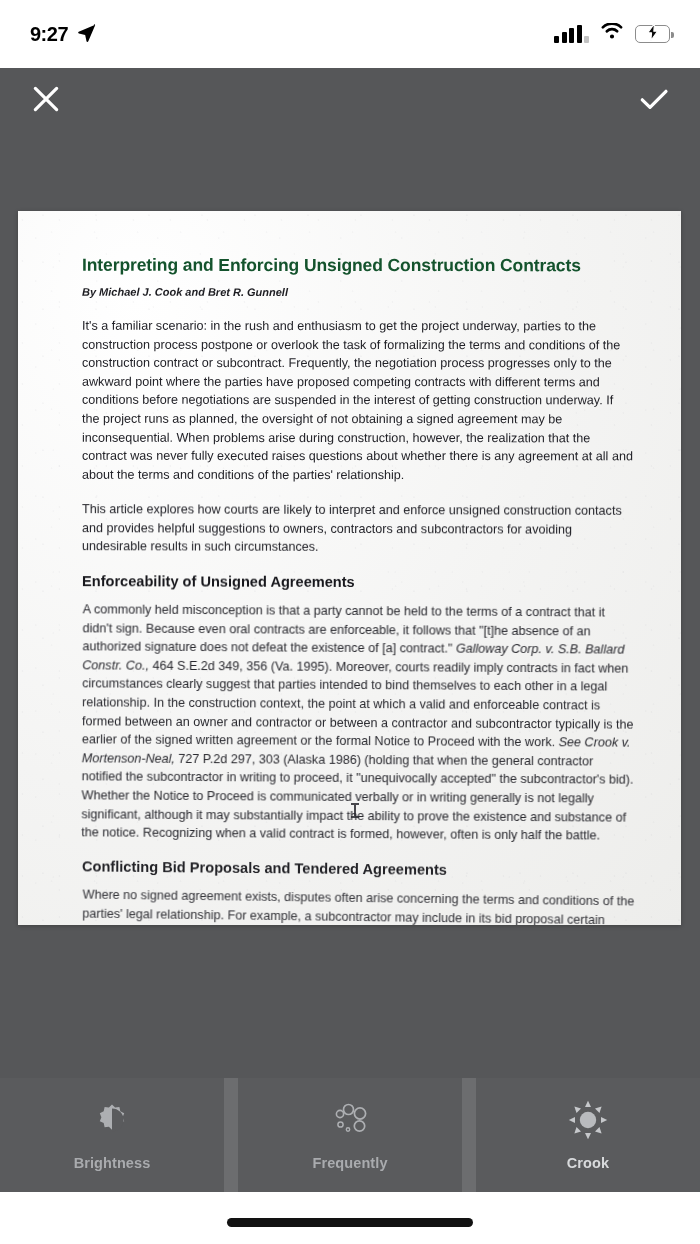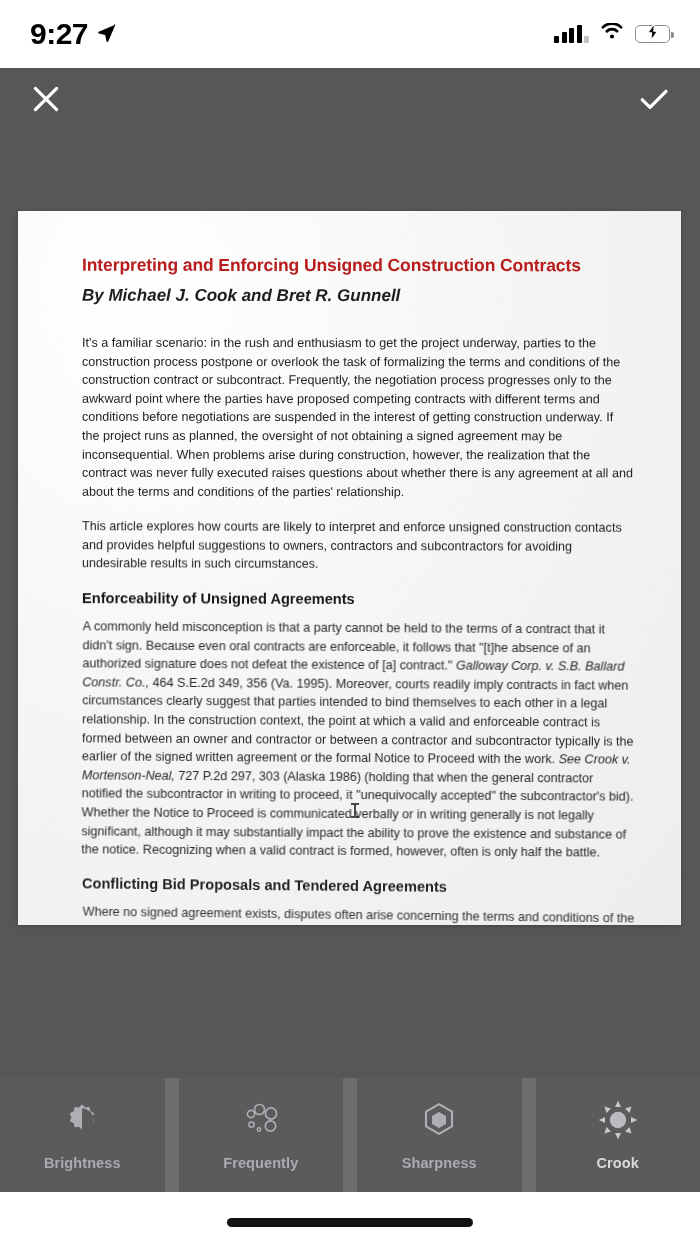--- a/index.html
+++ b/index.html
@@ -11,21 +11,21 @@
   }
   .phone { position:relative; width:700px; height:1244px; background:#ffffff; }
 
   
   .statusbar {
     position:absolute; top:0; left:0; width:700px; height:68px;
     background:#ffffff; display:flex; align-items:center;
     justify-content:space-between; padding:0 30px;
   }
   .status-left { display:flex; align-items:center; gap:9px; }
-  .status-time { font-size:30px; font-weight:600; color:#000; letter-spacing:-0.5px; }
+  .status-time { font-size:20px; font-weight:600; color:#000; letter-spacing:-0.5px; }
   .loc-arrow { display:block; }
   .status-right { display:flex; align-items:center; gap:11px; }
   .sig-bars { display:flex; align-items:flex-end; gap:2.5px; height:18px; }
   .sig-bars i { display:block; width:5px; background:#000; border-radius:1px; }
   .sig-bars i:nth-child(1){ height:7px; }
   .sig-bars i:nth-child(2){ height:11px; }
   .sig-bars i:nth-child(3){ height:15px; }
   .sig-bars i:nth-child(4){ height:18px; }
   .sig-bars i:nth-child(5){ height:7px; background:#c2c2c2; }
   .batt {
@@ -74,25 +74,25 @@
       radial-gradient(circle at 62% 92%, rgba(150,150,165,0.22) 0.6px, transparent 1.2px);
     background-size:37px 41px, 53px 47px, 43px 59px, 61px 43px, 47px 53px, 57px 61px;
     pointer-events:none;
   }
   .doc {
     position:absolute; left:64px; top:44px; width:552px;
     color:#1b1b20;
   }
   .doc-title {
     font-size:17.5px; font-weight:bold; letter-spacing:-0.1px;
-    color:#b91c1c; margin-bottom:10px;
+    color:#14532d; margin-bottom:10px;
   }
   .doc-byline {
-    font-size:17px; font-weight:bold; font-style:italic;
-    color:#1d1d22; margin-bottom:28px;
+    font-size:11px; font-weight:bold; font-style:italic;
+    color:#1d1d22; margin-bottom:19px;
   }
   .doc-p {
     font-size:12.6px; line-height:18.6px; color:#222228;
     margin-bottom:17px; text-align:left;
   }
   .doc-h2 {
     font-size:14.6px; font-weight:bold; color:#17171c;
     margin-bottom:12px; margin-top:2px;
   }
   .doc-p em { font-style:italic; }
@@ -230,29 +230,20 @@
           <circle cx="28.5" cy="24.0" r="5.2" fill="none" stroke="#adafb2" stroke-width="1.7"></circle>
           <circle cx="9.0" cy="12.0" r="3.6" fill="none" stroke="#adafb2" stroke-width="1.6"></circle>
           <circle cx="9.5" cy="22.5" r="2.6" fill="none" stroke="#adafb2" stroke-width="1.5"></circle>
           <circle cx="17.0" cy="27.5" r="1.7" fill="none" stroke="#adafb2" stroke-width="1.4"></circle>
         </svg>
       </span>
       <span class="filter-label">Frequently</span>
     </div>
 
 
-    <div class="filter-tile">
-      <span class="filter-icon">
-        <svg width="38" height="38" viewBox="0 0 38 38">
-          <path d="M19 3.2 32.0 10.6v14.8L19 32.8 6.0 25.4V10.6z" fill="none" stroke="#adafb2" stroke-width="2.1" stroke-linejoin="round"></path>
-          <path d="M19 11.0 26.0 15.0v8.0L19 27.0 12.0 23.0v-8.0z" fill="#adafb2"></path>
-        </svg>
-      </span>
-      <span class="filter-label">Sharpness</span>
-    </div>
 
     <div class="filter-tile active">
       <span class="filter-icon">
         <svg width="40" height="40" viewBox="0 0 40 40">
           <circle cx="20" cy="20" r="8.2" fill="#b9bbbe"></circle>
           <g fill="#c6c8cb">
             <path d="M20 0.8l3.0 6.2h-6.0z"></path>
             <path d="M20 39.2l-3.0-6.2h6.0z"></path>
             <path d="M0.8 20l6.2-3.0v6.0z"></path>
             <path d="M39.2 20l-6.2 3.0v-6.0z"></path>

